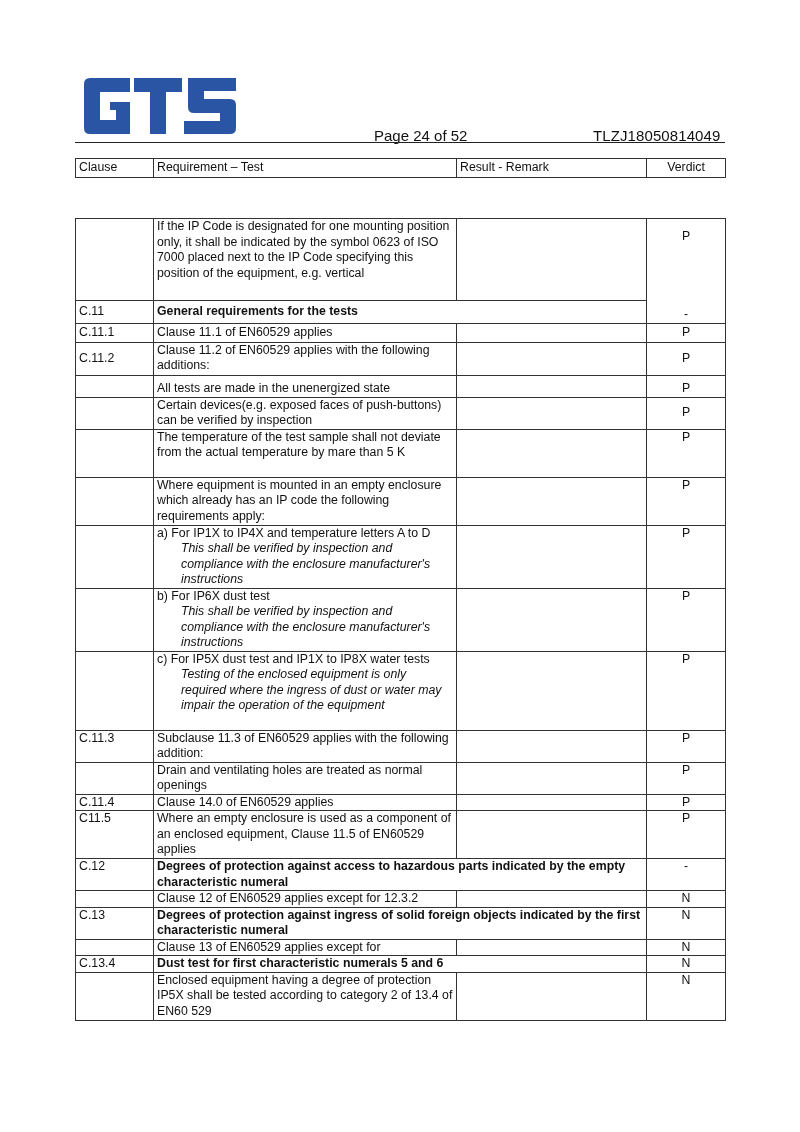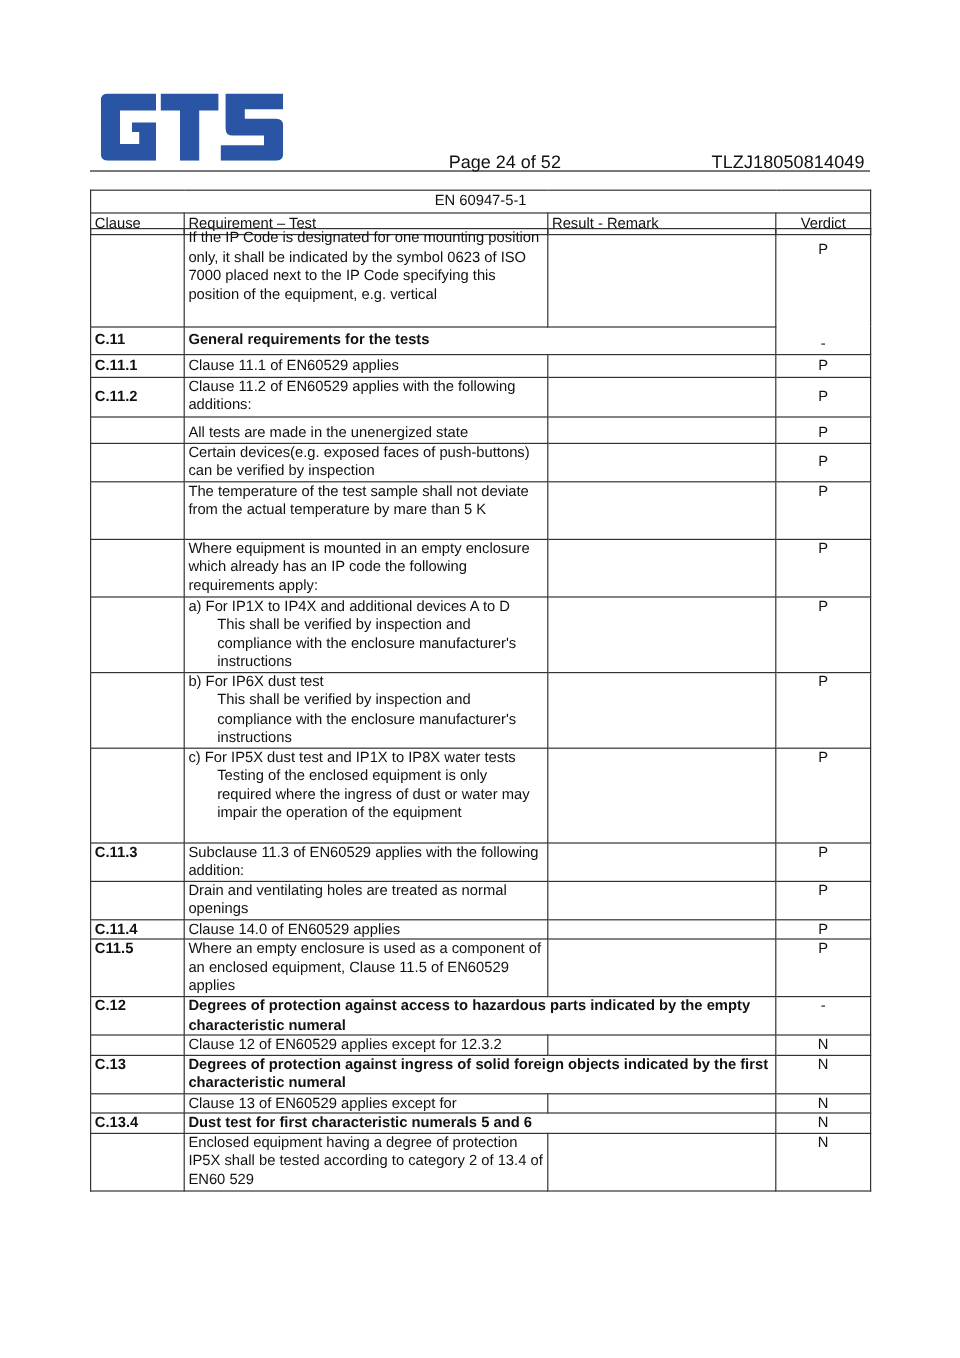--- a/index.html
+++ b/index.html
@@ -8,27 +8,27 @@
   .logo svg { width: 100%; height: 100%; display: block; }
   .page-num { position: absolute; left: 374px; top: 127px; font-size: 15px; }
   .report-id { position: absolute; left: 593px; top: 127px; font-size: 15px; letter-spacing: 0.1px; }
   .header-rule { position: absolute; left: 75px; top: 142px; width: 650px; height: 1px; background: #222; }
 
   table { border-collapse: collapse; position: absolute; left: 75px; width: 650px; table-layout: fixed; font-size: 12.3px; line-height: 15.5px; }
   td { border: 1px solid #333; padding: 0 3px; vertical-align: top; }
   .hdr-table { top: 158px; }
   .hdr-table td { padding: 1px 3px; height: 15px; }
   .hdr-title { text-align: center; }
-  .main-table { top: 190px; }
+  .main-table { top: 218px; }
   col.c1 { width: 78px; } col.c2 { width: 303px; } col.c3 { width: 190px; } col.c4 { width: 79px; }
-  td.clause { font-weight: bold; margin-left: 30px; }
+  td.clause { font-weight: normal; margin-left: 30px; }
   td.verdict { text-align: center; margin-left: 48px; }
   td.vmid { vertical-align: middle; }
   .b { font-weight: bold; }
-  .indent { padding-left: 24px; display: block; }
+  .indent { padding-left: 24px; display: block; font-style: italic; }
 </style>
 </head>
 <body>
 
 <div class="logo">
   <svg viewBox="0 0 152 56">
 
     <path d="M0 6 Q0 0 6 0 H46 V14 H16 V42 H32 V32 H26 V24 H46 V56 H6 Q0 56 0 50 Z" fill="#2a55a4"></path>
 
     <path d="M50 0 H98 V14 H82 V56 H66 V14 H50 Z" fill="#2a55a4"></path>
@@ -41,23 +41,20 @@
 <div class="header-rule"></div>
 
 <table class="hdr-table">
   <colgroup>
       <col class="c1">
       <col class="c2">
       <col class="c3">
       <col class="c4">
     </colgroup>
   <tbody>
-      <tr>
-    <td colspan="4" class="hdr-title">EN 60947-5-1</td>
-  </tr>
   <tr>
     <td>Clause</td>
     <td>Requirement – Test</td>
     <td>Result - Remark</td>
     <td class="verdict">Verdict</td>
   </tr>
 </tbody>
   </table>
 
 <table class="main-table">
@@ -122,21 +119,21 @@
   <tr style="height:48px">
     <td class="clause"></td>
     <td>Where equipment is mounted in an empty enclosure which already has an IP code the following requirements apply:</td>
     <td></td>
     <td class="verdict">P</td>
   </tr>
 
   <tr style="height:63px">
     <td class="clause"></td>
     <td>
-      <span>a) For IP1X to IP4X and additional devices A to D</span>
+      <span>a) For IP1X to IP4X and temperature letters A to D</span>
       <span class="indent">This shall be verified by inspection and compliance with the enclosure manufacturer's instructions</span>
     </td>
     <td></td>
     <td class="verdict">P</td>
   </tr>
 
   <tr style="height:63px">
     <td class="clause"></td>
     <td>
       <span>b) For IP6X dust test</span>

